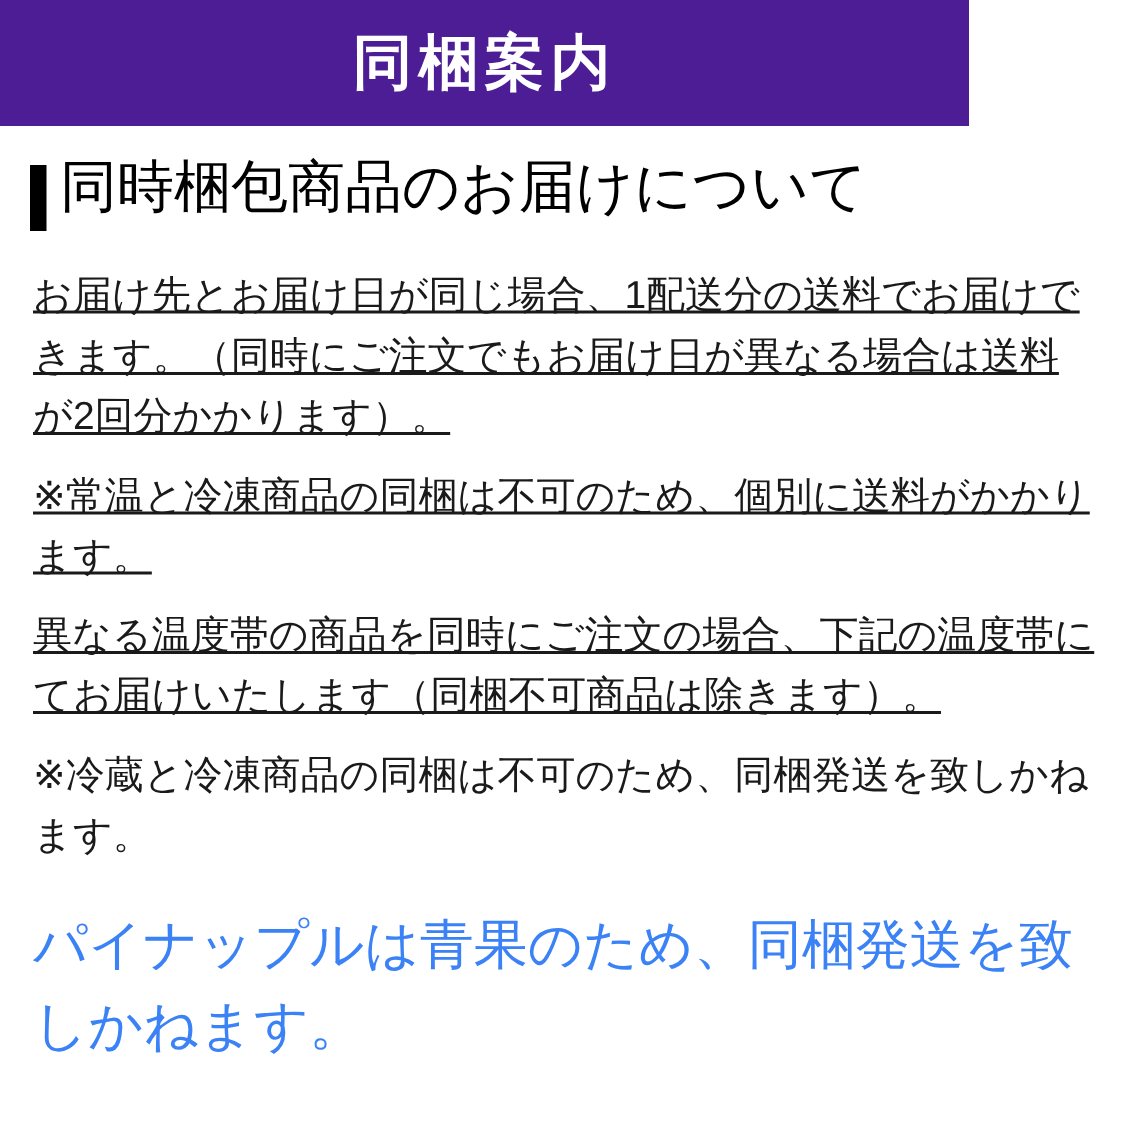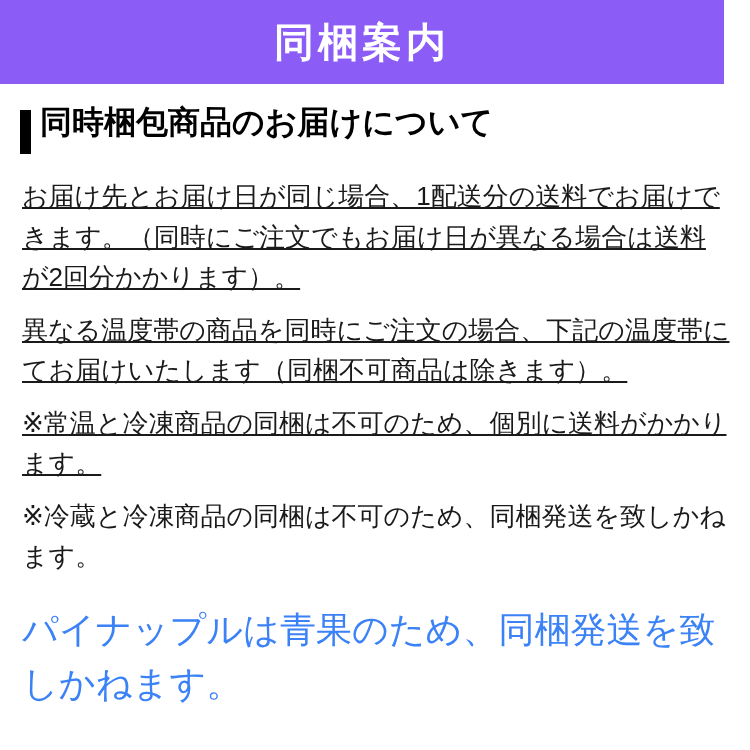--- a/index.html
+++ b/index.html
@@ -14,23 +14,23 @@
     overflow: hidden;
   }
   .page {
     width: 750px;
     height: 750px;
     position: relative;
     background: #ffffff;
     box-sizing: border-box;
   }
   .header-bar {
-    width: 724px;
+    width: 646px;
     height: 84px;
-    background: #8b5cf6;
+    background: #4c1d95;
     display: flex;
     align-items: center;
     justify-content: center;
     box-sizing: border-box;
   }
   .header-title {
     color: #ffffff;
     font-size: 40px;
     font-weight: 700;
     letter-spacing: 4px;
@@ -48,22 +48,22 @@
   .heading-bar {
     width: 11px;
     height: 44px;
     background: #000000;
     margin-right: 9px;
     margin-top: 4px;
     flex: none;
   }
   .heading-text {
     color: #000000;
-    font-size: 32px;
-    font-weight: 700;
+    font-size: 38px;
+    font-weight: 400;
     line-height: 1.05;
     letter-spacing: 0px;
   }
   .para {
     color: #1a1a1a;
     font-size: 26px;
     line-height: 1.56;
     letter-spacing: 0px;
     margin: 0 0 8px 2px;
   }
@@ -89,21 +89,21 @@
   </div>
 
   <div class="content">
 
     <div class="section-heading">
       <div class="heading-bar"></div>
       <div class="heading-text">同時梱包商品のお届けについて</div>
     </div>
 
     <p class="para gap">お届け先とお届け日が同じ場合、1配送分の送料でお届けできます。（同時にご注文でもお届け日が異なる場合は送料が2回分かかります）。</p>
+    <p class="para gap">※常温と冷凍商品の同梱は不可のため、個別に送料がかかります。</p>
     <p class="para gap">異なる温度帯の商品を同時にご注文の場合、下記の温度帯にてお届けいたします（同梱不可商品は除きます）。</p>
-    <p class="para gap">※常温と冷凍商品の同梱は不可のため、個別に送料がかかります。</p>
     <p class="para">※冷蔵と冷凍商品の同梱は不可のため、同梱発送を致しかねます。</p>
 
     <p class="notice">パイナップルは青果のため、同梱発送を致しかねます。</p>
 
   </div>
 
 </div>
 
 </body></html>

